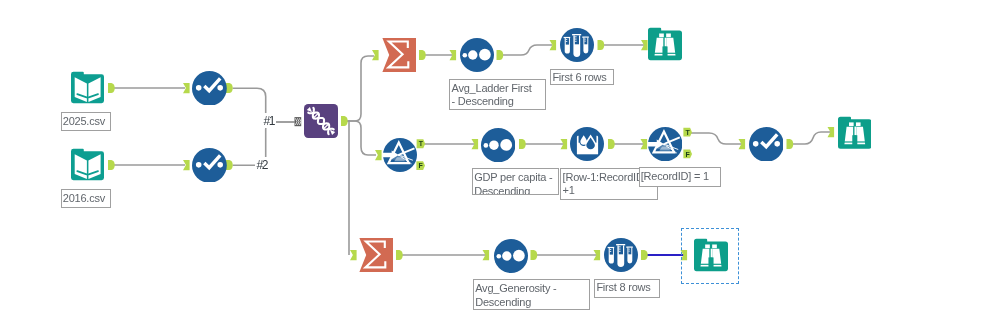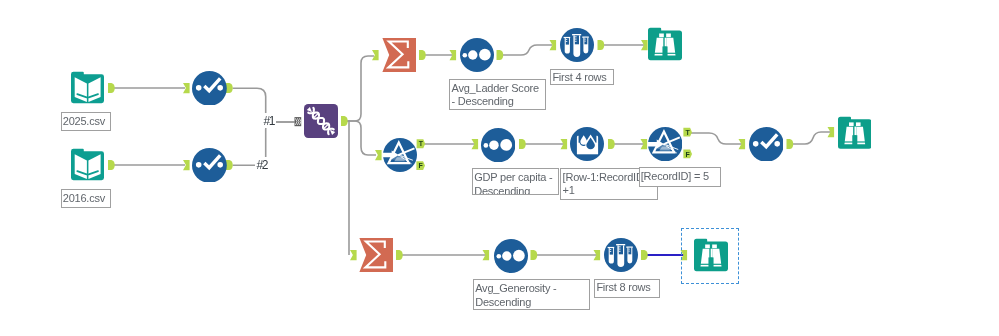--- a/index.html
+++ b/index.html
@@ -384,28 +384,28 @@
     <g fill="#0d9e8a">
       <rect x="13.6" y="18.3" width="4.8" height="11.0"></rect>
       <rect x="5.5" y="24.2" width="21.0" height="1.1"></rect>
     </g>
   </svg>
 </div>
 
 <div class="clabel" style="left:262.1px;top:113.1px">#1</div>
 <div class="clabel" style="left:254.9px;top:157.3px">#2</div>
 
-<div class="lbl" style="left:449.3px;top:79.1px;width:97.2px;height:31.3px"><span>Avg_Ladder Score</span><br><span>- Descending</span></div>
-
-<div class="lbl" style="left:550.2px;top:68.5px;width:64.1px;height:16.3px">First 4 rows</div>
+<div class="lbl" style="left:449.3px;top:79.1px;width:97.2px;height:31.3px"><span>Avg_Ladder First</span><br><span>- Descending</span></div>
+
+<div class="lbl" style="left:550.2px;top:68.5px;width:64.1px;height:16.3px">First 6 rows</div>
 
 
 <div class="lbl" style="left:472px;top:168.2px;width:87.3px;height:27px"><span>GDP per capita -</span><br><span>Descending</span></div>
 
 <div class="lbl" style="left:560.4px;top:168px;width:98.1px;height:32.3px"><span>[Row-1:RecordID]</span><br><span>+1</span></div>
 
-<div class="lbl" style="left:638.6px;top:167.3px;width:82.1px;height:19.7px">[RecordID] = 5</div>
+<div class="lbl" style="left:638.6px;top:167.3px;width:82.1px;height:19.7px">[RecordID] = 1</div>
 
 <div class="lbl" style="left:473px;top:279.4px;width:117px;height:31.1px"><span>Avg_Generosity -</span><br><span>Descending</span></div>
 
 <div class="lbl" style="left:594.2px;top:278.8px;width:65.4px;height:19px">First 8 rows</div>
 
 </div>
 
 </body></html>

